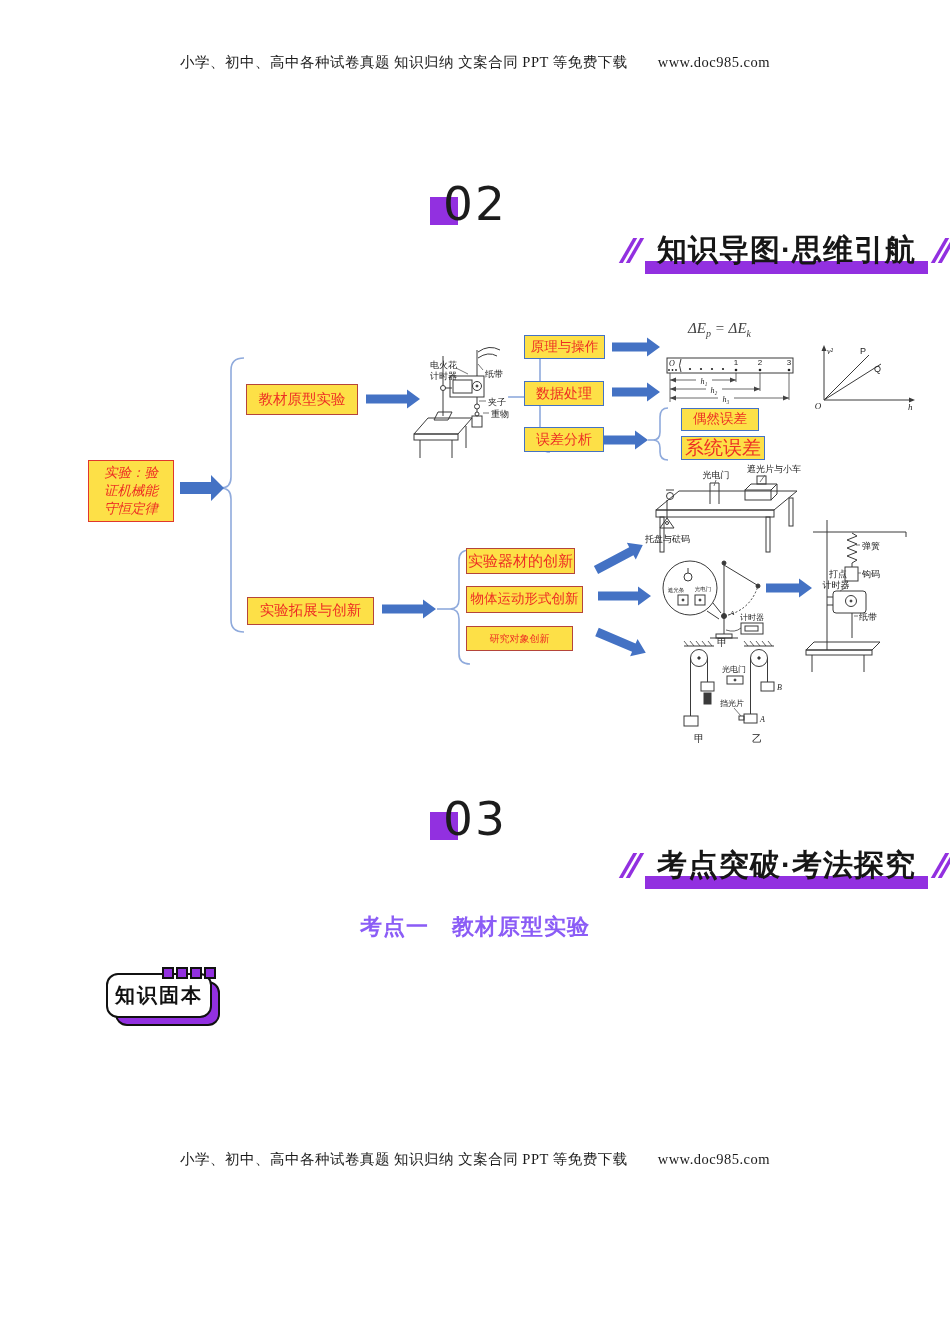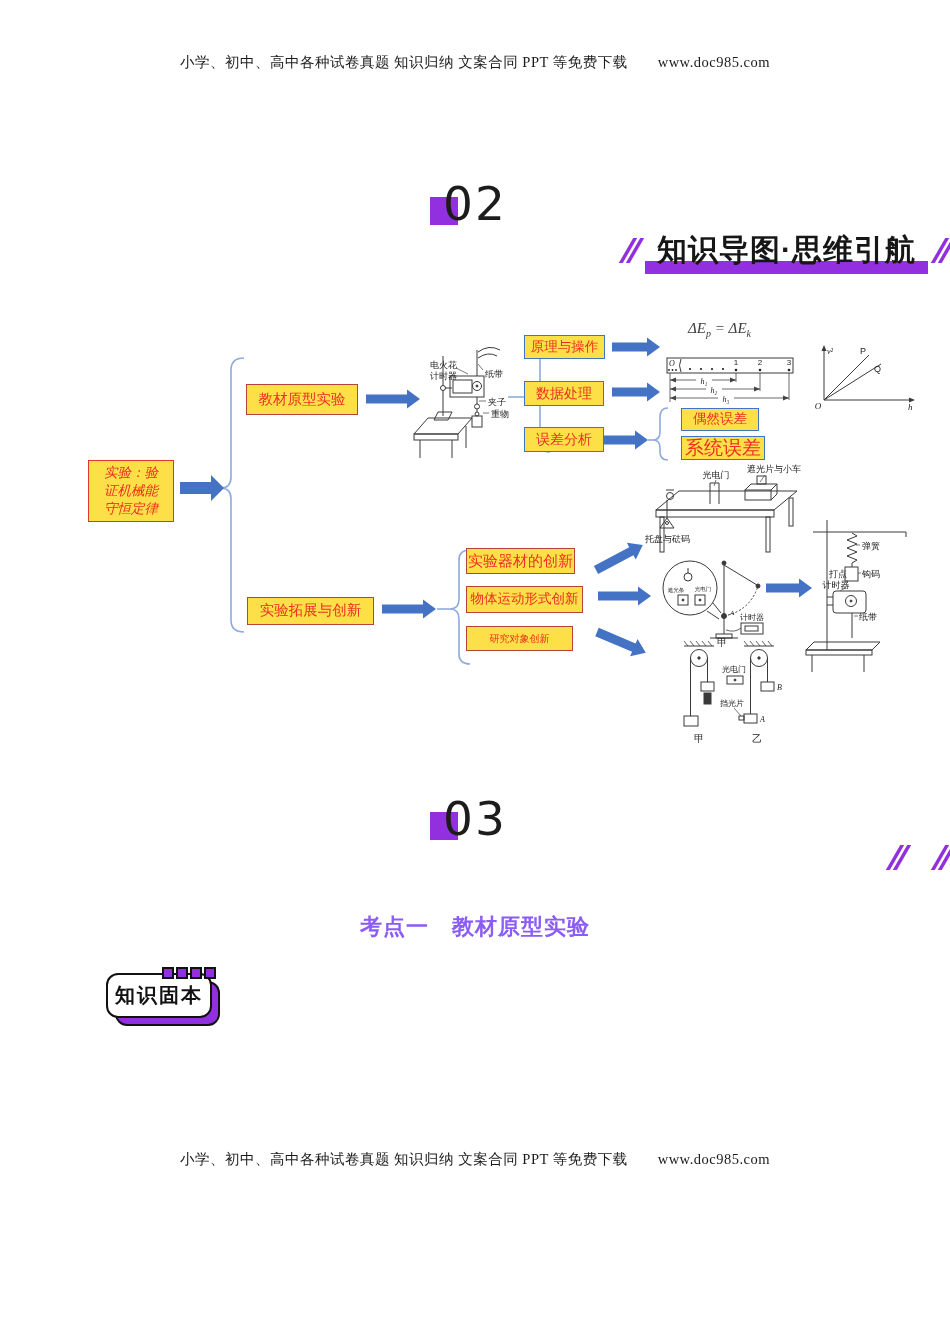--- a/index.html
+++ b/index.html
@@ -398,20 +398,21 @@
 
   <div class="secblock s03">
     <div class="secnum-row">
       <span class="secnum">03</span>
     </div>
     <div class="sectitle-row">
       <span class="sl left">
           <i></i>
           <i></i>
         </span>
+      <span class="sectitle">考点突破·考法探究</span>
       <span class="sl right">
           <i></i>
           <i></i>
         </span>
     </div>
   </div>
 
   <div class="kaodian">考点一　教材原型实验</div>
 
   <div class="zb">

